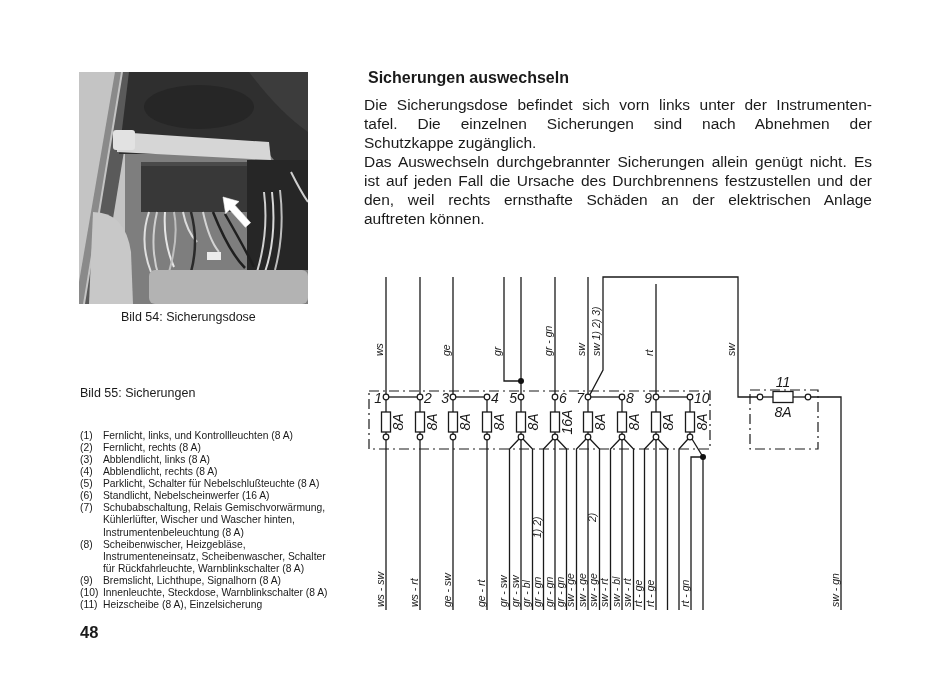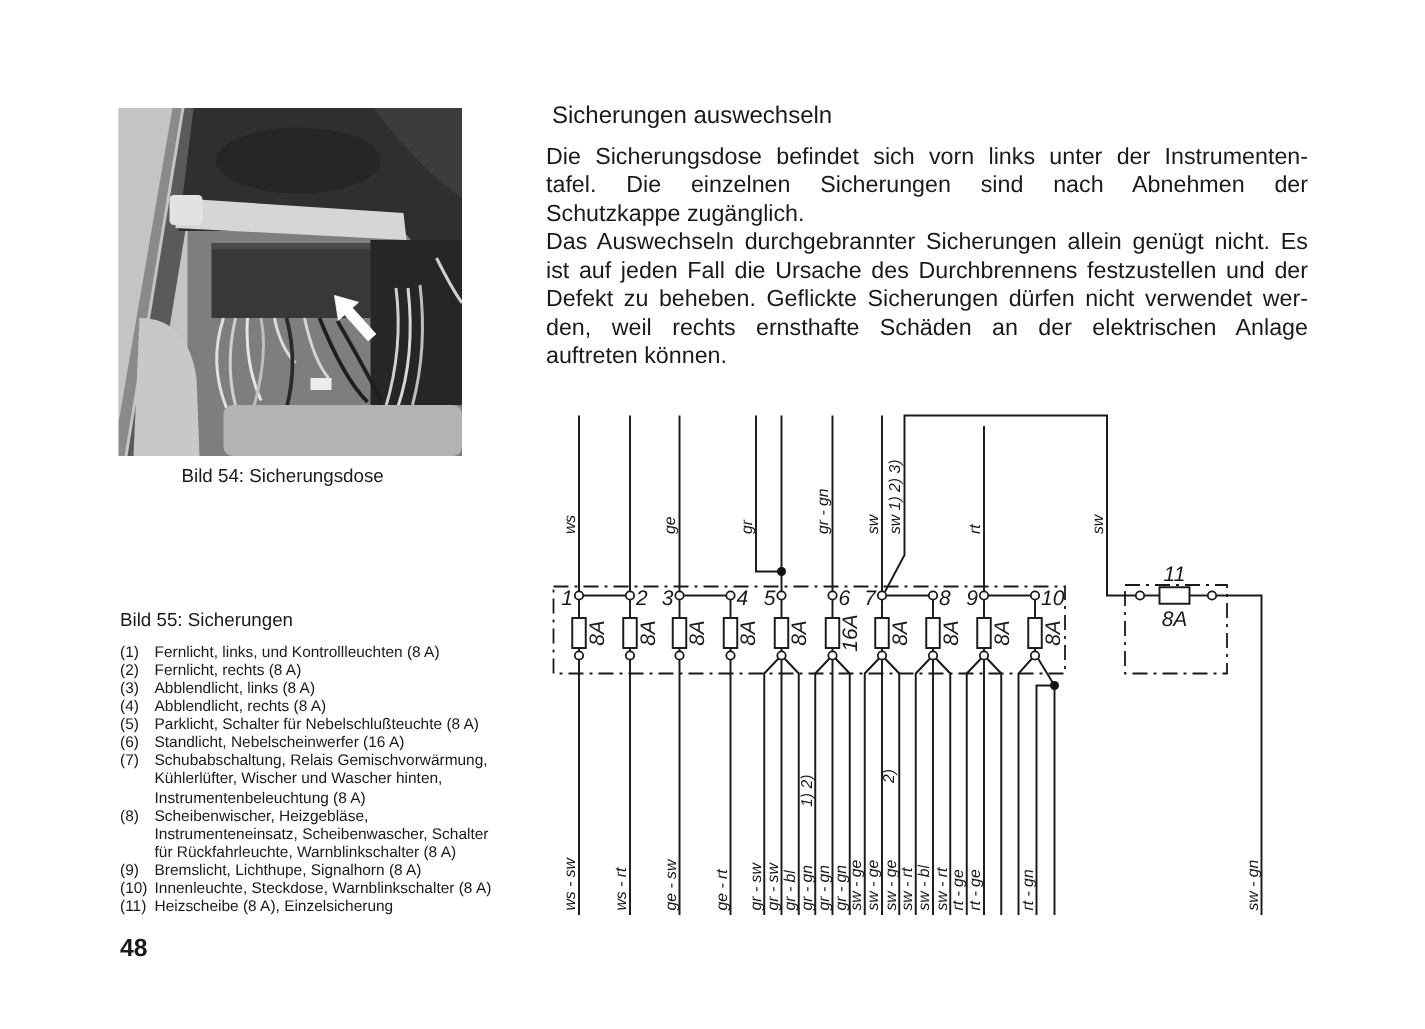--- a/index.html
+++ b/index.html
@@ -5,27 +5,27 @@
     html, body { margin: 0; padding: 0; }
     body {
       width: 950px; height: 686px; position: relative; overflow: hidden;
       background: #ffffff; color: #1a1a1a;
       font-family: "Liberation Sans", sans-serif;
     }
     .abs { position: absolute; }
     .photo { left: 79px; top: 72px; width: 229px; height: 232px; }
     .photo svg { display: block; }
     .cap54 { left: 80px; top: 310px; font-size: 12.5px; line-height: 15px; white-space: nowrap; margin-left: 41px; }
-    .cap55 { left: 80px; top: 406px; font-size: 12.5px; line-height: 15px; white-space: nowrap; }
+    .cap55 { left: 80px; top: 386px; font-size: 12.5px; line-height: 15px; white-space: nowrap; }
     .legend { left: 80px; top: 430px; width: 270px; font-size: 10.3px; line-height: 12.07px; }
     .lg-item { display: flex; }
     .lg-num { width: 23px; flex: 0 0 23px; white-space: nowrap; }
     .lg-text { display: flex; flex-direction: column; }
     .lg-line { white-space: nowrap; display: block; }
-    .title { left: 368px; top: 69px; font-size: 16px; font-weight: normal; line-height: 18px; white-space: nowrap; }
+    .title { left: 368px; top: 69px; font-size: 16px; font-weight: bold; line-height: 18px; white-space: nowrap; }
     .body { left: 364px; top: 94.5px; width: 508px; font-size: 15.5px; line-height: 19.1px; }
     .ln { display: block; text-align: justify; text-align-last: justify; }
     .ln.last { text-align: right; text-align-last: left; }
     .pagenum { left: 80px; top: 622px; font-size: 16.5px; line-height: 20px; font-weight: bold; }
     #fuse-diagram { position: absolute; left: 0; top: 0; pointer-events: none; }
     #fuse-diagram .w { fill: none; stroke: #1a1a1a; stroke-width: 1.3; stroke-linejoin: miter; }
     #fuse-diagram .dash { fill: none; stroke: #1a1a1a; stroke-width: 1.2; stroke-dasharray: 10 4 2 4; }
     #fuse-diagram .node { fill: #ffffff; stroke: #1a1a1a; stroke-width: 1.2; }
     #fuse-diagram .dot { fill: #111111; stroke: none; }
     #fuse-diagram .fuse { fill: #ffffff; stroke: #1a1a1a; stroke-width: 1.3; }
@@ -157,21 +157,20 @@
 <h2 class="abs title" style="margin:0">Sicherungen auswechseln</h2>
 <div class="abs body" id="body-text">
     <div>
       <span class="ln">Die Sicherungsdose befindet sich vorn links unter der Instrumenten-</span>
       <span class="ln">tafel. Die einzelnen Sicherungen sind nach Abnehmen der</span>
       <span class="ln last">Schutzkappe zugänglich.</span>
     </div>
     <div>
       <span class="ln">Das Auswechseln durchgebrannter Sicherungen allein genügt nicht. Es</span>
       <span class="ln">ist auf jeden Fall die Ursache des Durchbrennens festzustellen und der</span>
-      <span class="ln">Defekt zu beheben. Geflickte Sicherungen dürfen nicht verwendet wer-</span>
       <span class="ln">den, weil rechts ernsthafte Schäden an der elektrischen Anlage</span>
       <span class="ln last">auftreten können.</span>
     </div>
   </div>
 
 <div class="abs pagenum">48</div>
 
 <svg id="fuse-diagram" width="950" height="686" viewBox="0 0 950 686">
     <rect x="369" y="391" width="341" height="58" class="dash"></rect>
     <polyline points="386,277 386,394.2" class="w"></polyline>

